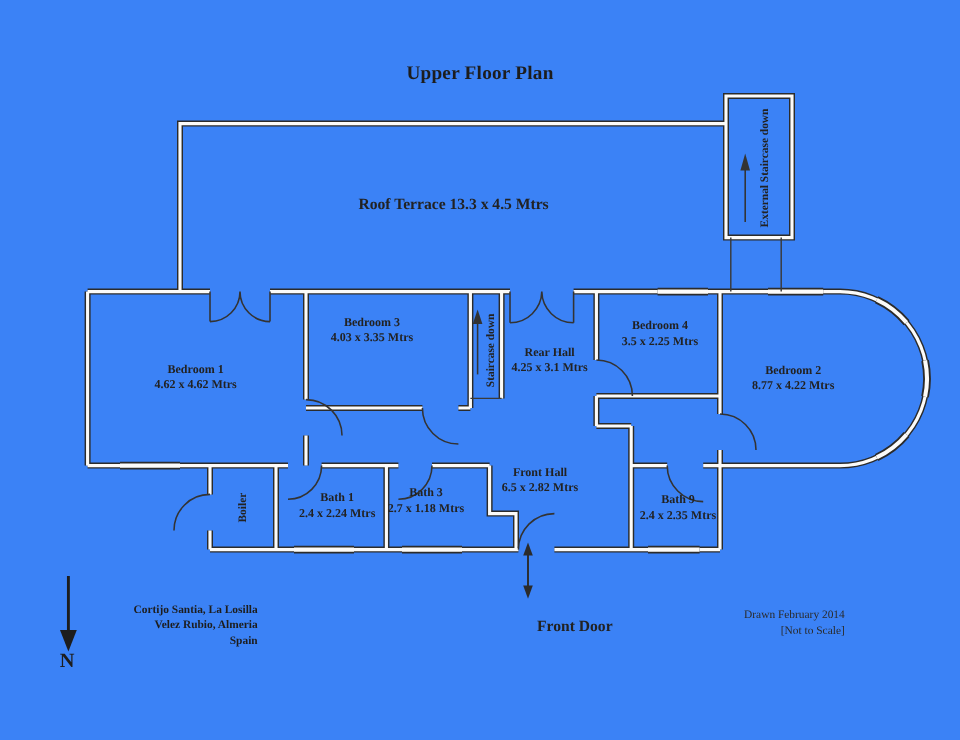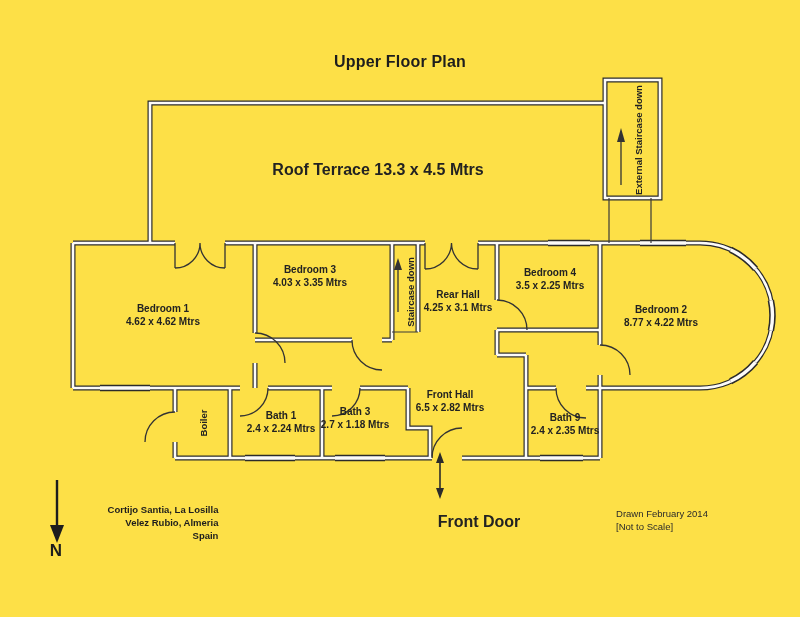--- a/index.html
+++ b/index.html
@@ -1,49 +1,49 @@
 <!DOCTYPE html>
 <html><head>
 <meta charset="utf-8">
 <style>
   html,body{margin:0;padding:0;background:#e8e8e8;}
   .page{
     position:relative;width:800px;height:617px;margin:0 auto;
-    background:#fde047;overflow:hidden;
-    font-family:Liberation Sans, sans-serif;color:#1d1d1d;
+    background:#3b82f6;overflow:hidden;
+    font-family:Liberation Serif, serif;color:#1d1d1d;
   }
   .title{
     position:absolute;left:400px;top:62px;transform:translate(-50%,-50%);
     font-size:16px;font-weight:bold;letter-spacing:.2px;white-space:nowrap;
   }
   svg.draw{position:absolute;left:0;top:0;}
   .lbl{
     position:absolute;transform:translate(-50%,-50%);
     text-align:center;font-size:10px;font-weight:bold;line-height:12.5px;
     white-space:nowrap;color:#222;
   }
   .lbl .dims{display:block;font-weight:bold;}
-  .single{font-size:16px;}
+  .single{font-size:13px;}
   .vlbl{
     position:absolute;transform:translate(-50%,-50%) ;
     writing-mode:vertical-rl;text-orientation:mixed;
     font-size:9.5px;font-weight:bold;white-space:nowrap;color:#222;
   }
   .vflip{transform:translate(-50%,-50%) rotate(180deg);}
   .north-n{
     position:absolute;left:56px;top:551px;transform:translate(-50%,-50%);
     font-size:17px;font-weight:bold;
   }
   .footer-left{
     position:absolute;left:163px;top:522px;transform:translate(-50%,-50%);
     text-align:right;font-size:9.5px;font-weight:bold;line-height:13px;white-space:nowrap;
   }
   .footer-right{
     position:absolute;left:662px;top:520px;transform:translate(-50%,-50%);
-    text-align:left;font-size:9.5px;line-height:13px;white-space:nowrap;color:#2a2a2a;
+    text-align:right;font-size:9.5px;line-height:13px;white-space:nowrap;color:#2a2a2a;
   }
   .footer-left span,.footer-right span{display:block;}
 </style>
 </head>
 <body>
 
 <div class="page">
 
   <div class="title">Upper Floor Plan</div>
 

